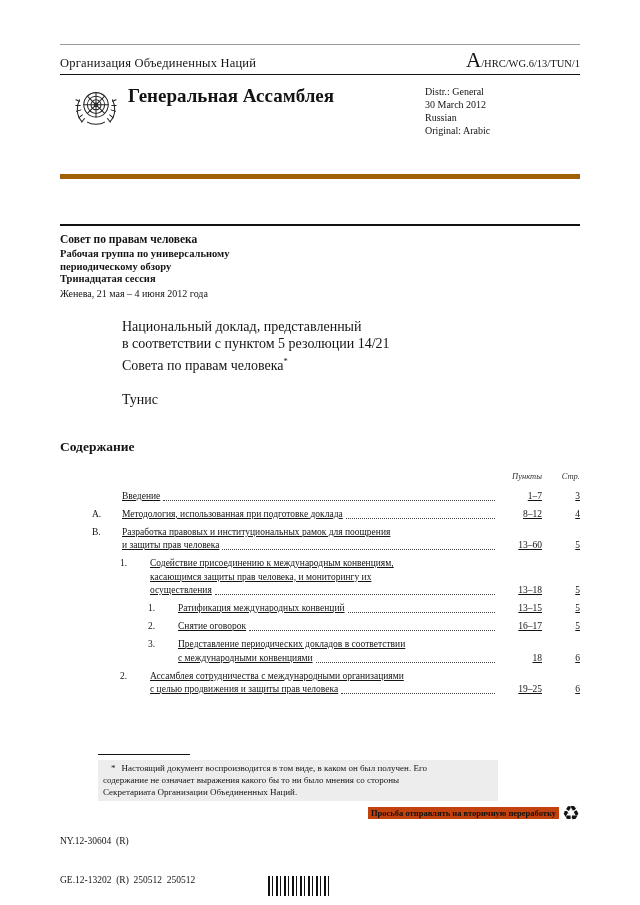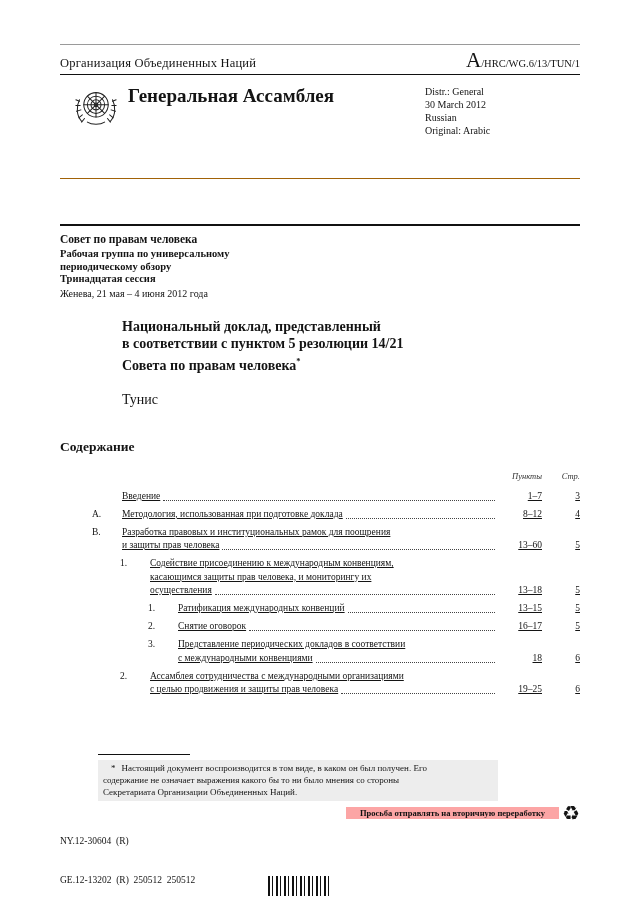--- a/index.html
+++ b/index.html
@@ -11,34 +11,34 @@
   
   .topline{margin-top:44px;border-top:1px solid #9a9a9a;}
   .header-row{display:flex;align-items:baseline;justify-content:space-between;
               padding:5px 0 3px;border-bottom:1px solid #111;}
   .org-name{font-size:12.5px;letter-spacing:.2px;}
   .doc-symbol{font-size:10.5px;white-space:nowrap;}
   .doc-symbol .letter{font-size:21px;line-height:1;}
 
   
   .masthead{display:flex;align-items:flex-start;height:104px;box-sizing:border-box;
-            border-bottom:1px solid #a16207;padding-top:9px;}
+            border-bottom:5px solid #a16207;padding-top:9px;}
   .emblem{margin-left:13px;flex:0 0 auto;}
   .assembly-title{font-size:19px;font-weight:bold;margin:1px 0 0 9px;}
   .distr{margin-left:auto;width:155px;font-size:10px;line-height:13px;padding-top:1px;}
   .thickrule-spacer{height:45px;border-bottom:2px solid #111;}
 
   
   .session{margin-top:7px;}
   .session .council{font-size:11.5px;font-weight:bold;margin-bottom:3px;}
   .session .bold{font-size:10.5px;font-weight:bold;line-height:12.5px;}
   .session .venue{font-size:10px;margin-top:2px;}
 
   
-  .title-block{margin:19px 0 0 62px;font-size:14px;font-weight:bold;line-height:17.5px;}
+  .title-block{margin:19px 0 0 62px;font-size:14px;font-weight:normal;line-height:17.5px;}
   .title-block sup{font-size:8.5px;}
   .country{margin:18px 0 0 62px;font-size:14px;font-weight:normal;}
 
   
   .toc-heading{margin-top:31px;font-size:13.5px;font-weight:bold;}
   .toc-cols{display:flex;margin-top:16px;font-size:8.5px;font-style:italic;color:#333;}
   .toc-cols .spacer{flex:1;}
   .col-paras{width:46px;text-align:right;}
   .col-page{width:38px;text-align:right;}
   .toc-body{margin-top:9px;font-size:9.5px;text-decoration:underline;}
@@ -53,21 +53,21 @@
   
   .footnote-sep{width:92px;border-top:1px solid #111;margin:57px 0 5px 38px;}
   .footnote{margin-left:38px;width:400px;font-size:9px;line-height:12.3px;
             background:#ededed;padding:2px 5px;box-sizing:border-box;}
   .fn-marker{margin:0 6px 0 8px;}
 
   
   .footer-row{display:flex;margin-top:8px;align-items:flex-start;}
   .codes{font-size:9.5px;line-height:13px;white-space:pre;}
   .recycle{margin-left:auto;display:flex;align-items:center;gap:3px;margin-top:-6px;}
-  .recycle-label{font-size:8.5px;font-weight:bold;background:#fca5a5;color:#111;padding:1px 14px;}
+  .recycle-label{font-size:8.5px;font-weight:bold;background:#c2410c;color:#111;padding:1px 3px;}
   .recycle-icon{font-size:20px;line-height:1;}
 
   .barcode{position:absolute;left:268px;top:876px;width:64px;height:20px;
            background:repeating-linear-gradient(90deg,#111 0 2px,#fff 2px 4px,#111 4px 5px,#fff 5px 8px);}
 </style>
 </head>
 <body>
 
 <div class="page">
   <div class="content">

